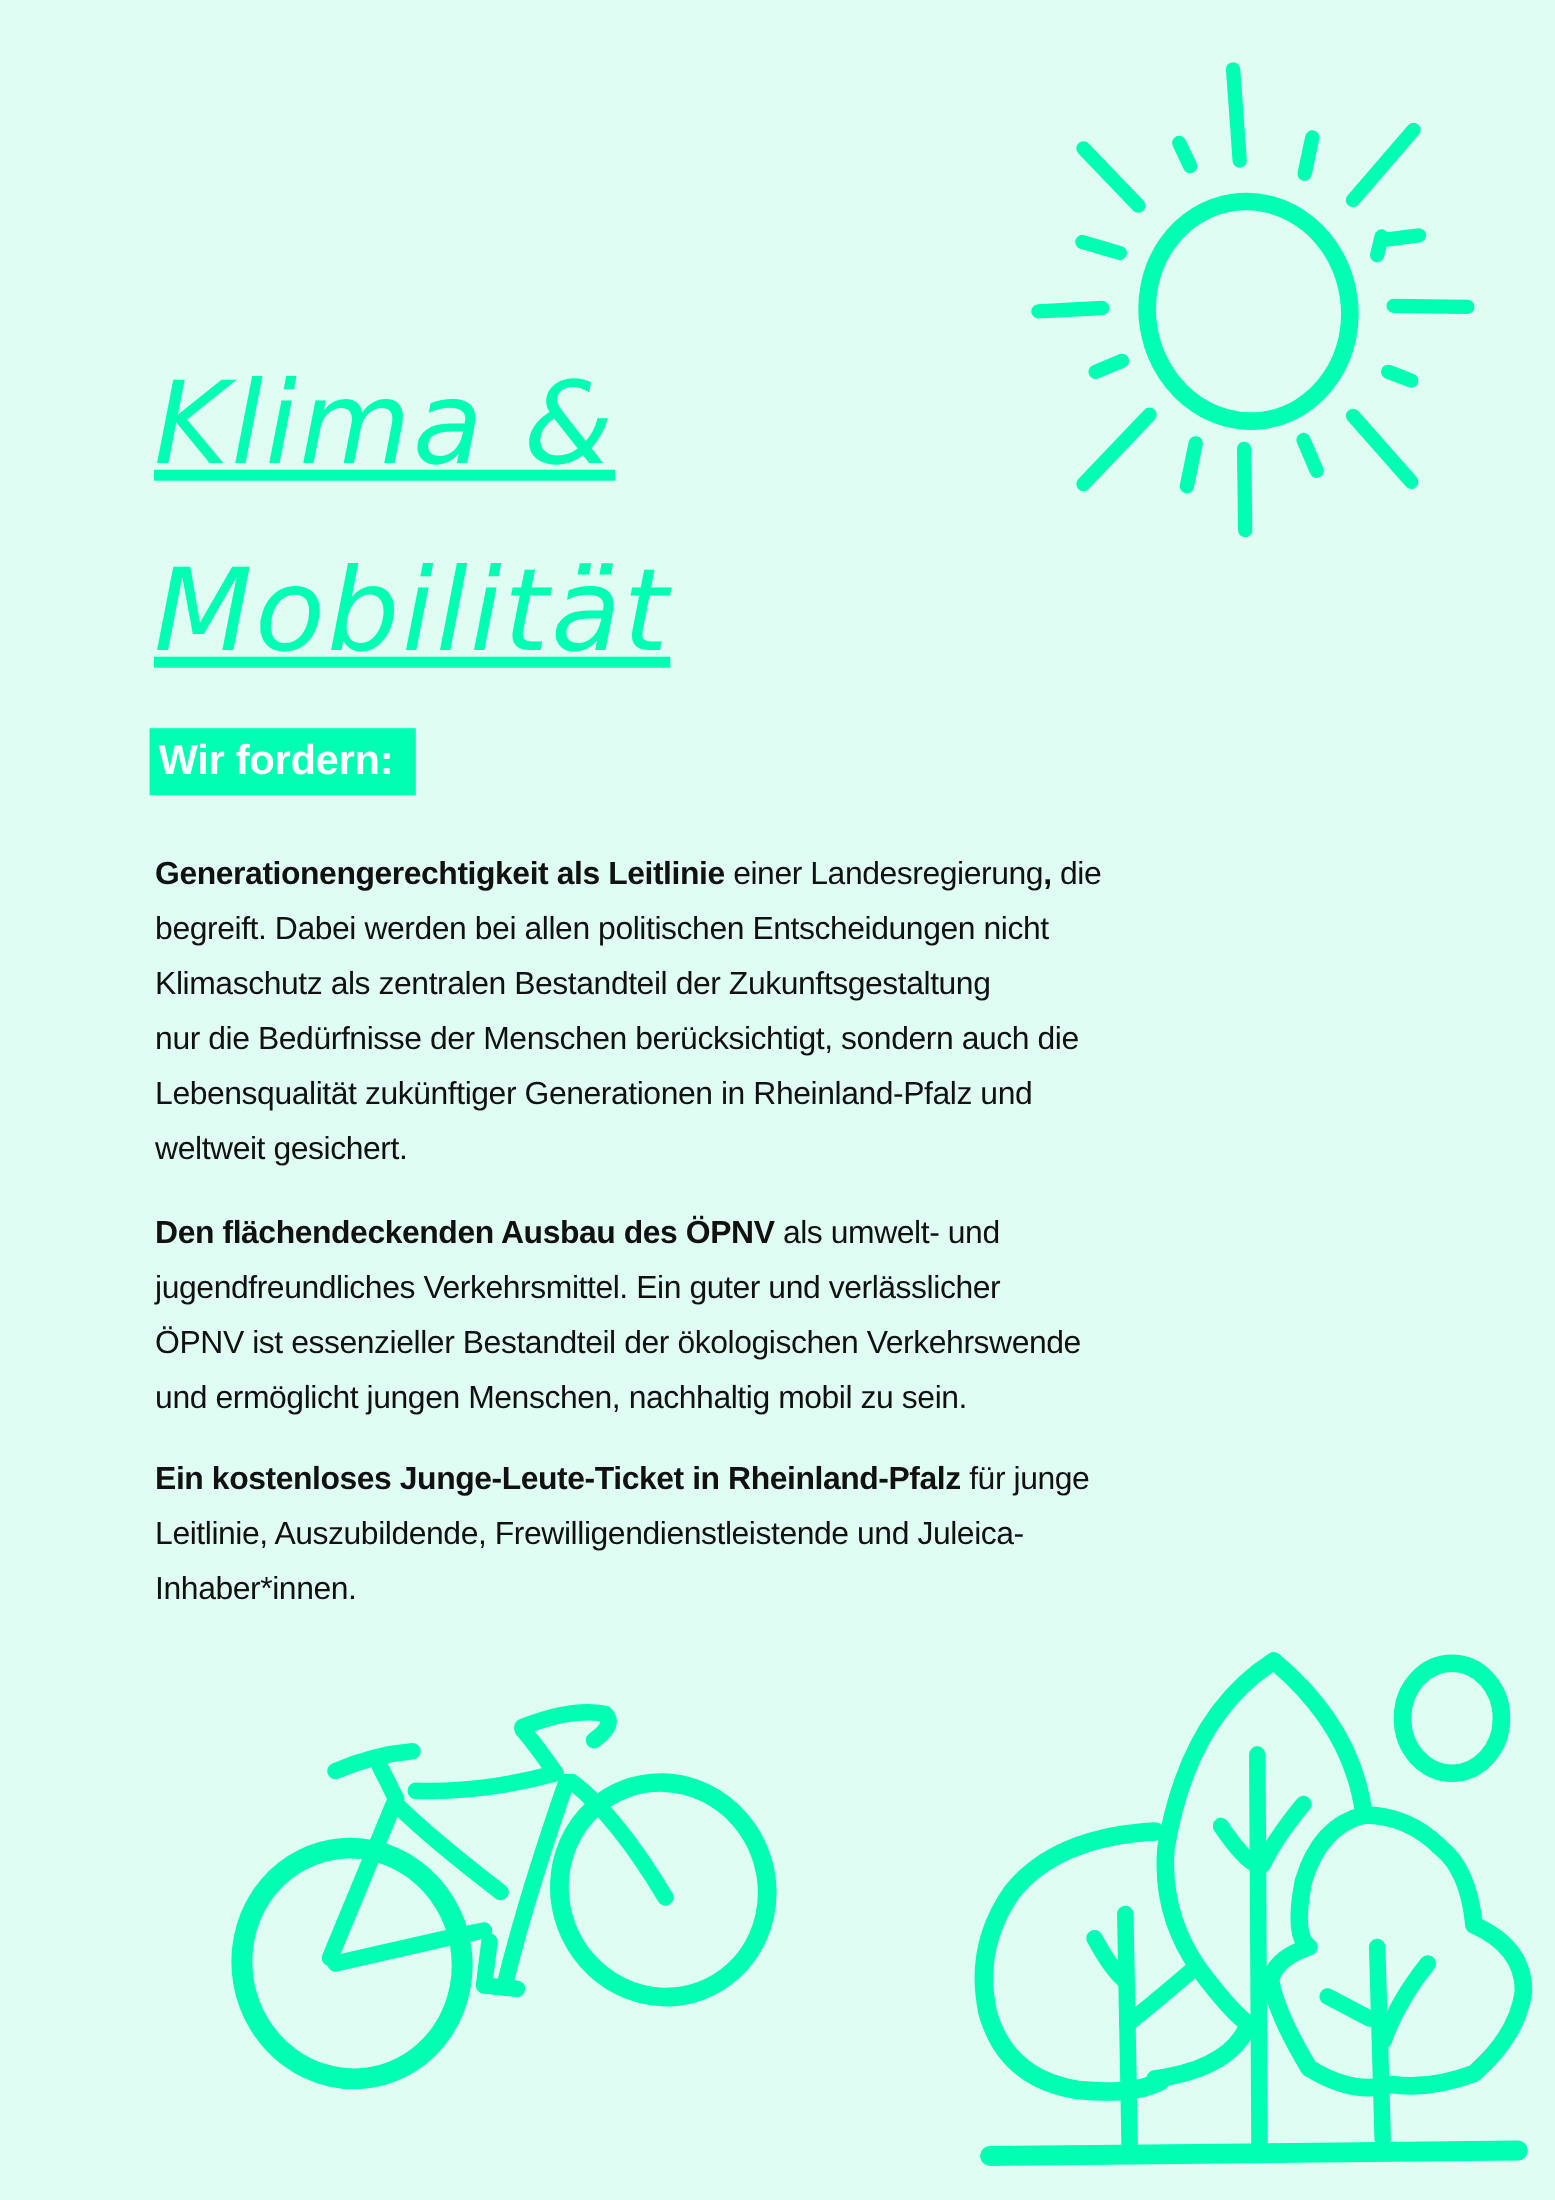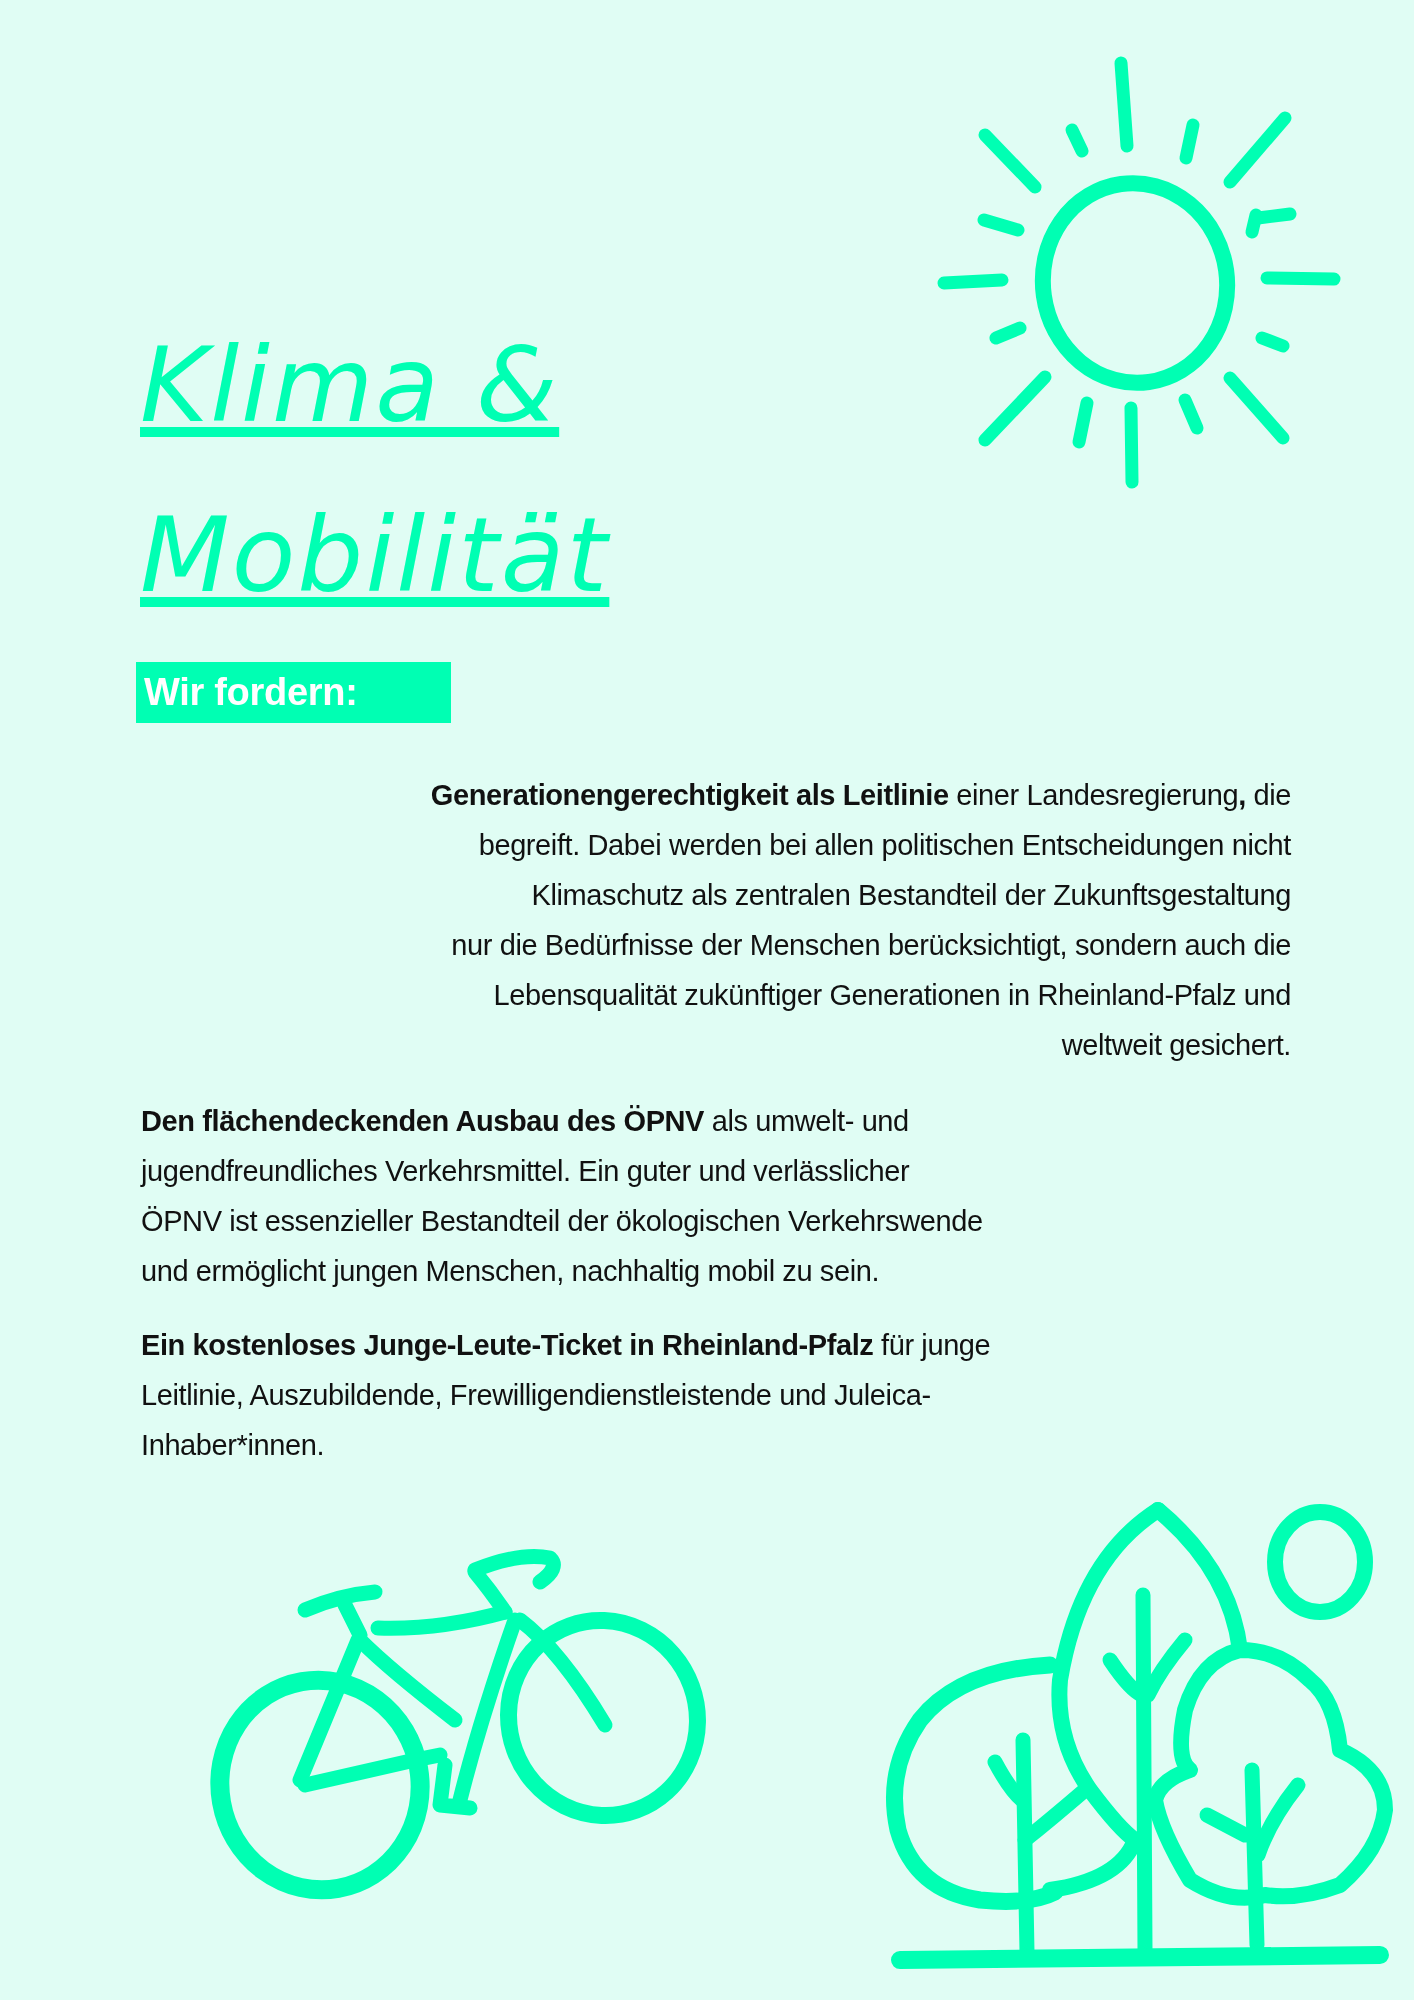--- a/index.html
+++ b/index.html
@@ -38,21 +38,21 @@
       font-style: italic;
     }
     .title span {
       display: block;
       text-decoration: underline;
     }
     .badge {
       position: absolute;
       left: 136px;
       top: 662px;
-      width: 315px;
+      width: 242px;
       height: 61px;
       background: #00ffb3;
       color: #ffffff;
       font-weight: bold;
       font-size: 38px;
       line-height: 61px;
       box-sizing: border-box;
       padding-left: 8px;
       white-space: nowrap;
       letter-spacing: -0.3px;
@@ -65,21 +65,21 @@
       line-height: 50px;
       letter-spacing: -0.4px;
     }
     .body-text .line {
       display: block;
       white-space: nowrap;
     }
     .body-text b {
       font-weight: bold;
     }
-    #para1 { top: 770px; text-align: right; }
+    #para1 { top: 770px; }
     #para2 { top: 1096px; }
     #para3 { top: 1320px; }
   </style>
 </head>
 <body>
 
 <div class="illus" style="left:930px; top:50px; width:420px; height:450px;">
   <svg viewBox="930 50 420 450" fill="none" stroke="#00ffb3" stroke-linecap="round">
     <ellipse cx="1135" cy="283" rx="92" ry="100" stroke-width="16" transform="rotate(-8 1135 283)"></ellipse>
     <g stroke-width="13">

